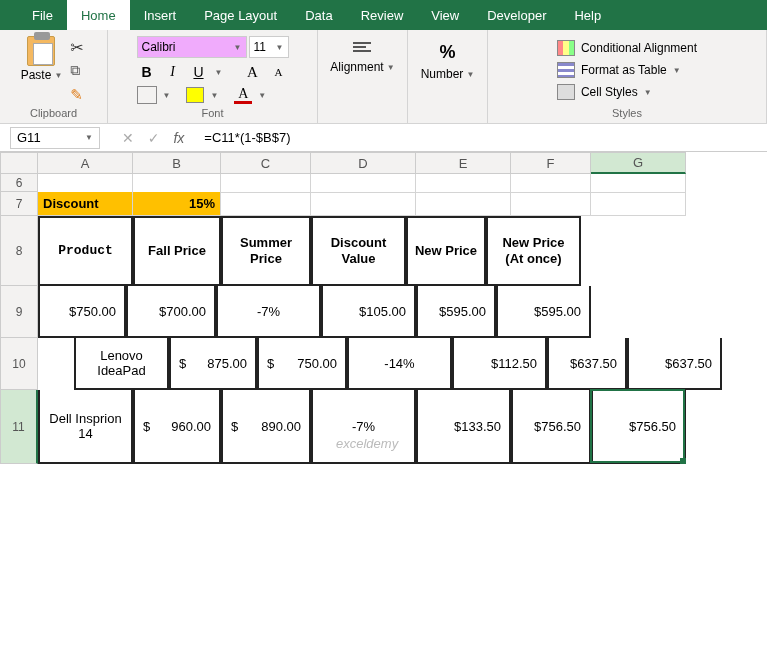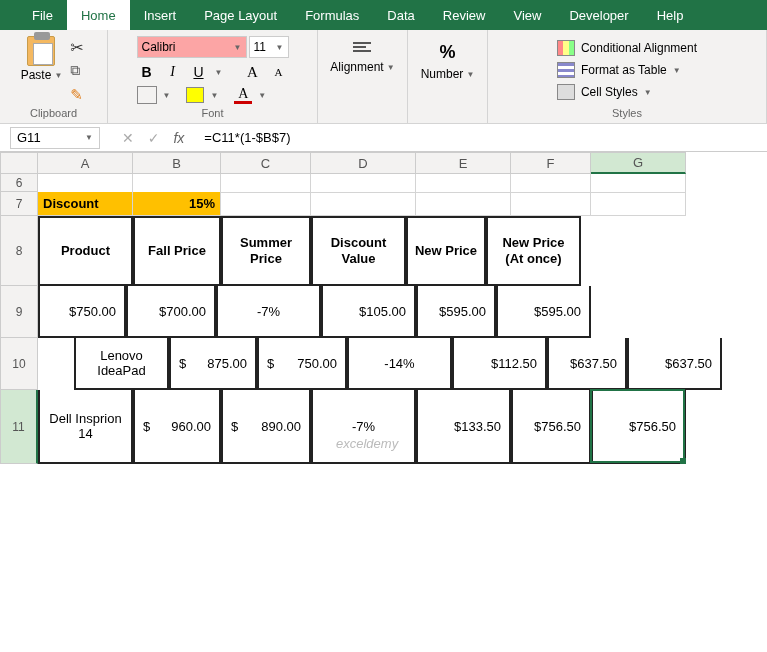--- a/index.html
+++ b/index.html
@@ -21,21 +21,21 @@
 .paste-icon::before { content: ''; position: absolute; top: -5px; left: 6px; width: 16px; height: 8px; background: #999; border-radius: 2px; }
 .paste-icon::after { content: ''; position: absolute; top: 6px; left: 5px; width: 18px; height: 20px; background: #fff; border: 1px solid #aaa; }
 .paste-label { font-size: 12px; display: flex; align-items: center; gap: 3px; }
 .mini-col { display: flex; flex-direction: column; gap: 8px; padding-top: 4px; }
 .cut-icon { width: 18px; height: 16px; color: #333; font-size: 16px; }
 .copy-icon { width: 18px; height: 16px; color: #555; font-size: 14px; }
 .brush-icon { width: 18px; height: 16px; color: #e08020; font-size: 15px; }
 
 .font-body { display: flex; flex-direction: column; gap: 4px; padding-top: 2px; }
 .font-row1 { display: flex; gap: 2px; align-items: center; }
-.font-select { width: 110px; height: 22px; border: 1px solid #ccc; background: #fca5a5; font-size: 12px; padding: 0 4px; display: flex; align-items: center; justify-content: space-between; }
+.font-select { width: 110px; height: 22px; border: 1px solid #ccc; background: #f0abfc; font-size: 12px; padding: 0 4px; display: flex; align-items: center; justify-content: space-between; }
 .size-select { width: 40px; height: 22px; border: 1px solid #ccc; background: #fff; font-size: 12px; padding: 0 4px; display: flex; align-items: center; justify-content: space-between; }
 .font-row2 { display: flex; gap: 6px; align-items: center; }
 .fbtn { width: 20px; height: 20px; display: flex; align-items: center; justify-content: center; font-size: 14px; cursor: pointer; }
 .fbtn.bold { font-weight: bold; }
 .fbtn.italic { font-style: italic; font-family: serif; }
 .fbtn.underline { text-decoration: underline; }
 .font-inc { font-size: 15px; font-family: serif; }
 .font-dec { font-size: 11px; font-family: serif; }
 .font-row3 { display: flex; gap: 6px; align-items: center; }
 .border-btn { width: 20px; height: 18px; border: 1px solid #888; position: relative; }
@@ -97,21 +97,20 @@
 .dd { font-size: 8px; color: #666; }
 </style>
 </head>
 <body>
 
 <div class="ribbon-tabs">
   <div class="tab">File</div>
   <div class="tab active">Home</div>
   <div class="tab">Insert</div>
   <div class="tab">Page Layout</div>
-  <div class="tab">Formulas</div>
   <div class="tab">Data</div>
   <div class="tab">Review</div>
   <div class="tab">View</div>
   <div class="tab">Developer</div>
   <div class="tab">Help</div>
 </div>
 
 <div class="ribbon">
   <div class="group" style="width:108px">
     <div class="clipboard-body">
@@ -262,21 +261,21 @@
         <div class="cellrow discount-row" style="height: 24px;">
           <div class="cell" style="width: 95px; height: 24px;">Discount</div>
           <div class="cell" style="width: 88px; height: 24px;">15%</div>
           <div class="cell" style="width: 90px; height: 24px;"></div>
           <div class="cell" style="width: 105px; height: 24px;"></div>
           <div class="cell" style="width: 95px; height: 24px;"></div>
           <div class="cell" style="width: 80px; height: 24px;"></div>
           <div class="cell" style="width: 95px; height: 24px;"></div>
         </div>
         <div class="cellrow tblhdr" style="height: 70px;">
-          <div class="cell" style="width: 95px; height: 70px;">Product</div>
+          <div class="cell" style="width: 95px; height: 70px; font-family: Liberation Mono, monospace;">Product</div>
           <div class="cell" style="width: 88px; height: 70px;">Fall Price</div>
           <div class="cell" style="width: 90px; height: 70px;">Summer Price</div>
           <div class="cell" style="width: 95px; height: 70px;">Discount Value</div>
           <div class="cell" style="width: 80px; height: 70px;">New Price</div>
           <div class="cell" style="width: 95px; height: 70px;">New Price (At once)</div>
         </div>
         <div class="cellrow datarow" style="height: 52px;">
           <div class="cell money" style="width: 88px; height: 52px;">$750.00</div>
           <div class="cell money" style="width: 90px; height: 52px;">$700.00</div>
           <div class="cell" style="width: 105px; height: 52px;">-7%</div>

